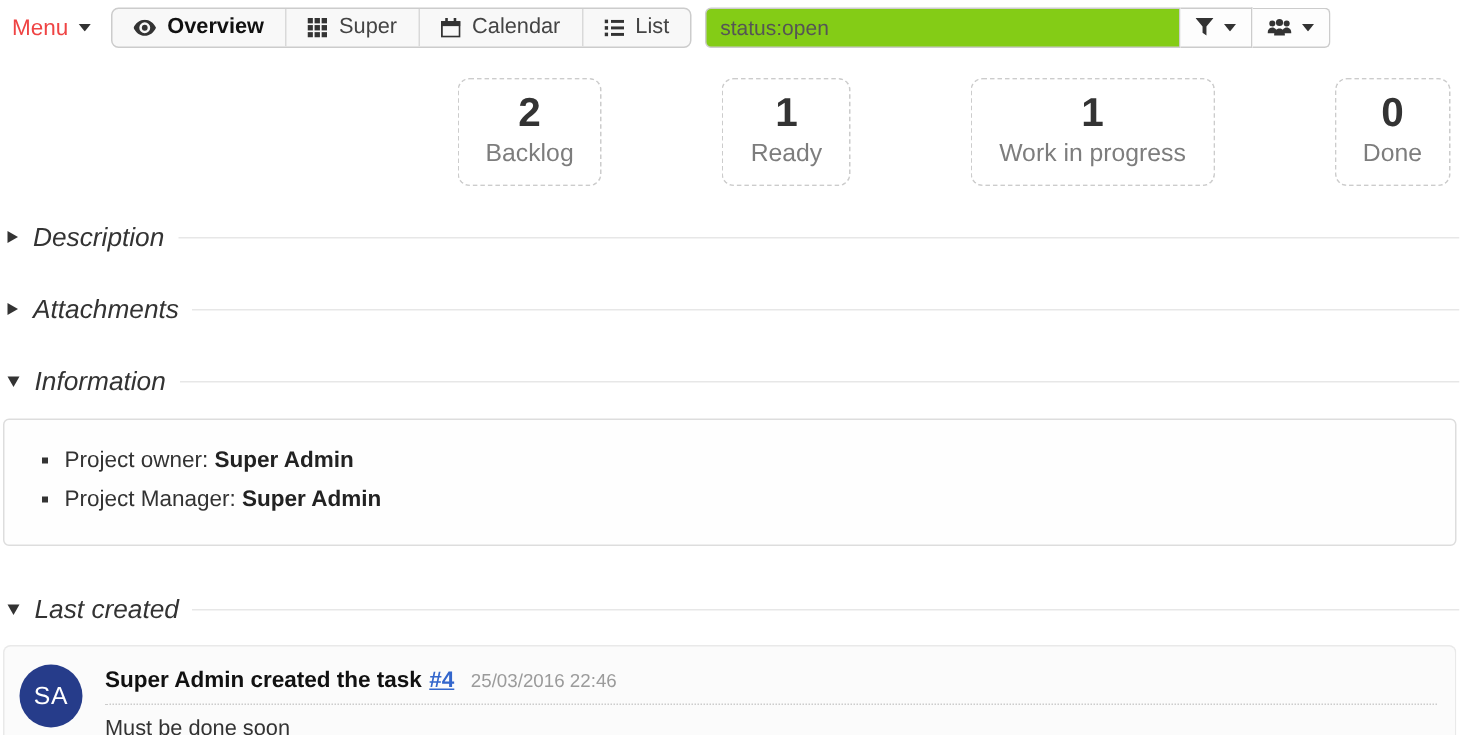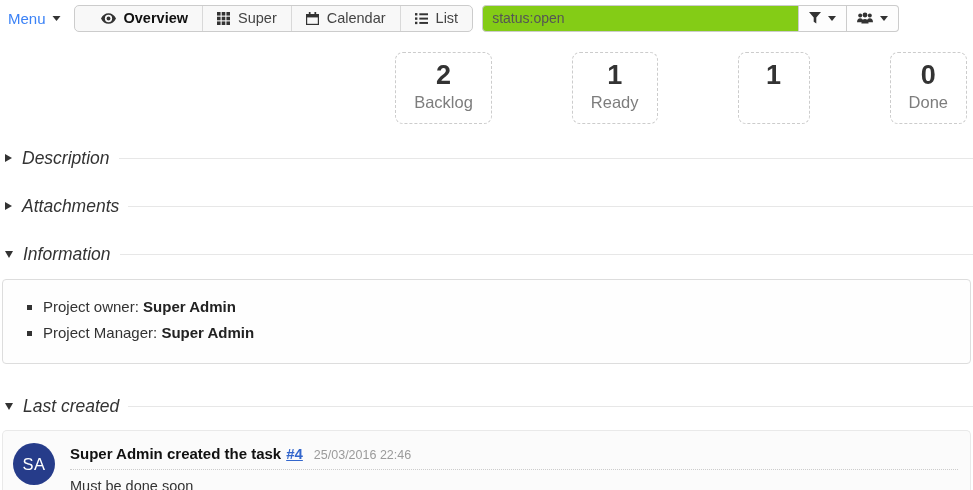--- a/index.html
+++ b/index.html
@@ -16,34 +16,33 @@
     display: flex;
     align-items: center;
     padding: 3px 6px 0 8px;
     height: 33px;
   }
   .menu-dropdown {
     display: inline-flex;
     align-items: center;
     gap: 6px;
     font-size: 15px;
-    color: #3b82f6;
+    color: #ef4444;
     margin-right: 13px;
     cursor: pointer;
     text-decoration: none;
   }
   .views {
     display: flex;
     align-items: stretch;
     height: 27px;
     border: 1px solid #ccc;
     border-radius: 5px;
     background: #f8f8f8;
     overflow: hidden;
-    padding-left: 12px;
   }
   .view {
     display: flex;
     align-items: center;
     gap: 8px;
     padding: 0 14px;
     font-size: 14.5px;
     color: #444;
     border-left: 1px solid #d9d9d9;
     cursor: pointer;
@@ -297,20 +296,21 @@
     <div class="summary-box">
       <div class="summary-count">2</div>
       <div class="summary-label">Backlog</div>
     </div>
     <div class="summary-box">
       <div class="summary-count">1</div>
       <div class="summary-label">Ready</div>
     </div>
     <div class="summary-box">
       <div class="summary-count">1</div>
+      <div class="summary-label">Work in progress</div>
     </div>
     <div class="summary-box">
       <div class="summary-count">0</div>
       <div class="summary-label">Done</div>
     </div>
   </section>
 
   <div class="section-header hdr-description">
     <span class="tri tri-right"></span>
     <span>Description</span>

